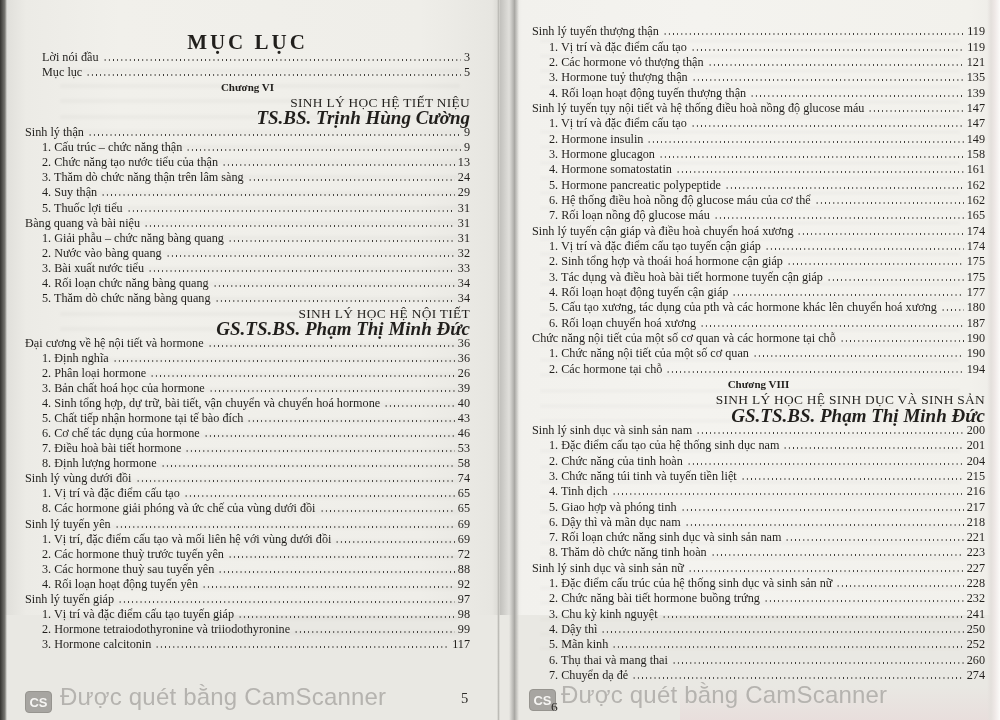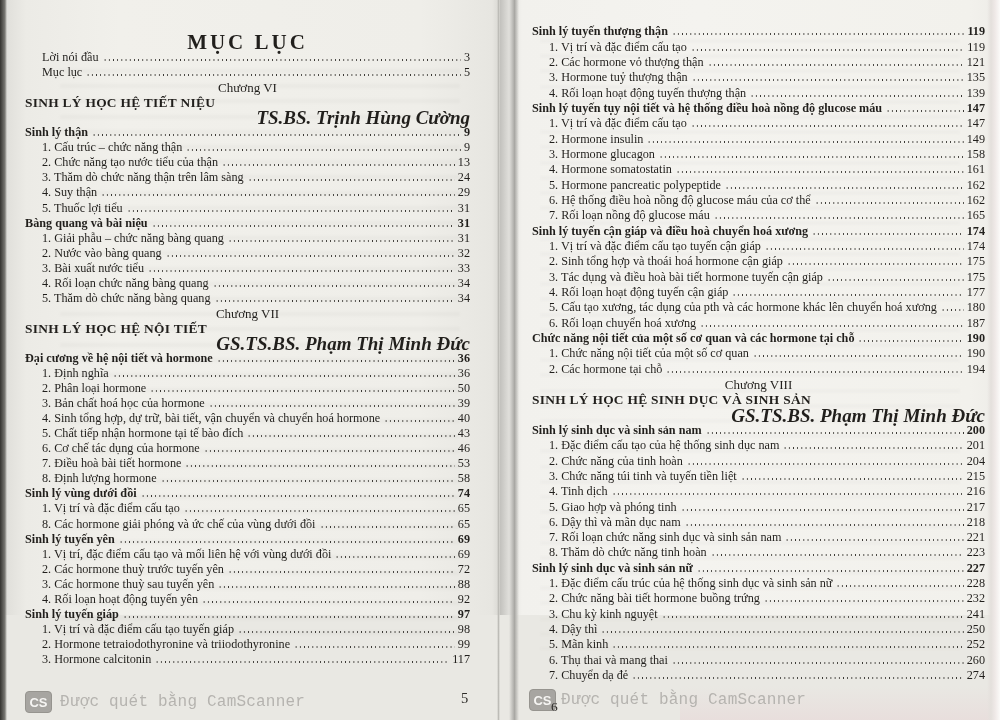--- a/index.html
+++ b/index.html
@@ -44,41 +44,41 @@
     text-align:center;font-size:21px;font-weight:bold;letter-spacing:3px;
   }
   .toc{position:absolute;}
   #left-toc{left:25px;top:49px;width:445px;}
   #right-toc{left:32px;top:23px;width:453px;}
   .row{display:flex;align-items:flex-end;font-size:12.2px;line-height:13px;}
   #left-toc .row{height:15.05px;}
   #right-toc .row{height:15.33px;}
   .row .lbl{white-space:nowrap;}
   .row.item .lbl,.row.front .lbl{padding-left:17px;}
-  .row.section{font-weight:bold;text-align:right;}
-  .row.chapter{justify-content:center;font-weight:normal;font-size:13px;}
-  .row.chapter-title{justify-content:flex-start;font-weight:bold;font-size:13.4px;letter-spacing:.3px;}
+  .row.section{font-weight:normal;text-align:right;}
+  .row.chapter{justify-content:center;font-weight:bold;font-size:11px;}
+  .row.chapter-title{justify-content:flex-end;font-weight:normal;font-size:13.4px;letter-spacing:.3px;}
   .row.author{justify-content:flex-end;font-weight:bold;font-style:italic;font-size:19px;}
   .dots{
     flex:1 1 auto;height:4px;margin:0 3px 2px 4px;
     background-image:radial-gradient(circle,#35332f 0.7px,rgba(0,0,0,0) 0.95px);
     background-size:4.2px 4px;background-repeat:repeat-x;background-position:left bottom;
   }
   .pg{white-space:nowrap;}
 
   
   .cs-logo{
     position:absolute;width:27px;height:22px;border-radius:4px;
     background:#a7a5a1;border:1px solid #96948f;box-sizing:border-box;
     color:#f6f5f3;font-family:"Liberation Sans",sans-serif;font-weight:bold;font-size:13px;
     display:flex;align-items:center;justify-content:center;z-index:7;
   }
   .wm-text{
-    position:absolute;font-family:Liberation Mono, monospace;
-    color:#b5b3af;font-size:16px;letter-spacing:.2px;z-index:7;white-space:nowrap;
+    position:absolute;font-family:Liberation Sans, sans-serif;
+    color:#b5b3af;font-size:24px;letter-spacing:.2px;z-index:7;white-space:nowrap;
   }
   .book-page{position:absolute;font-size:14.5px;color:#2e2c29;z-index:7;}
   #cs-left{left:25px;bottom:7px;}
   #wm-left{left:60px;bottom:9px;}
   #bp-left{left:461px;bottom:13px;}
   #cs-right{left:529px;bottom:9px;}
   #bp-right{left:551px;bottom:5px;font-size:13.5px;}
   #wm-right{left:561px;bottom:11px;}
 </style>
 </head>
@@ -162,43 +162,40 @@
         <div class="row item">
           <span class="lbl">4. Rối loạn chức năng bàng quang</span>
           <span class="dots"></span>
           <span class="pg">34</span>
         </div>
         <div class="row item">
           <span class="lbl">5. Thăm dò chức năng bàng quang</span>
           <span class="dots"></span>
           <span class="pg">34</span>
         </div>
-        <div class="row chapter">
-          <span class="lbl">Chương VII</span>
-        </div>
         <div class="row chapter-title">
           <span class="lbl">SINH LÝ HỌC HỆ NỘI TIẾT</span>
         </div>
         <div class="row author">
           <span class="lbl">GS.TS.BS. Phạm Thị Minh Đức</span>
         </div>
         <div class="row section">
           <span class="lbl">Đại cương về hệ nội tiết và hormone</span>
           <span class="dots"></span>
           <span class="pg">36</span>
         </div>
         <div class="row item">
           <span class="lbl">1. Định nghĩa</span>
           <span class="dots"></span>
           <span class="pg">36</span>
         </div>
         <div class="row item">
           <span class="lbl">2. Phân loại hormone</span>
           <span class="dots"></span>
-          <span class="pg">50</span>
+          <span class="pg">26</span>
         </div>
         <div class="row item">
           <span class="lbl">3. Bản chất hoá học của hormone</span>
           <span class="dots"></span>
           <span class="pg">39</span>
         </div>
         <div class="row item">
           <span class="lbl">4. Sinh tổng hợp, dự trữ, bài tiết, vận chuyển và chuyển hoá hormone</span>
           <span class="dots"></span>
           <span class="pg">40</span>

